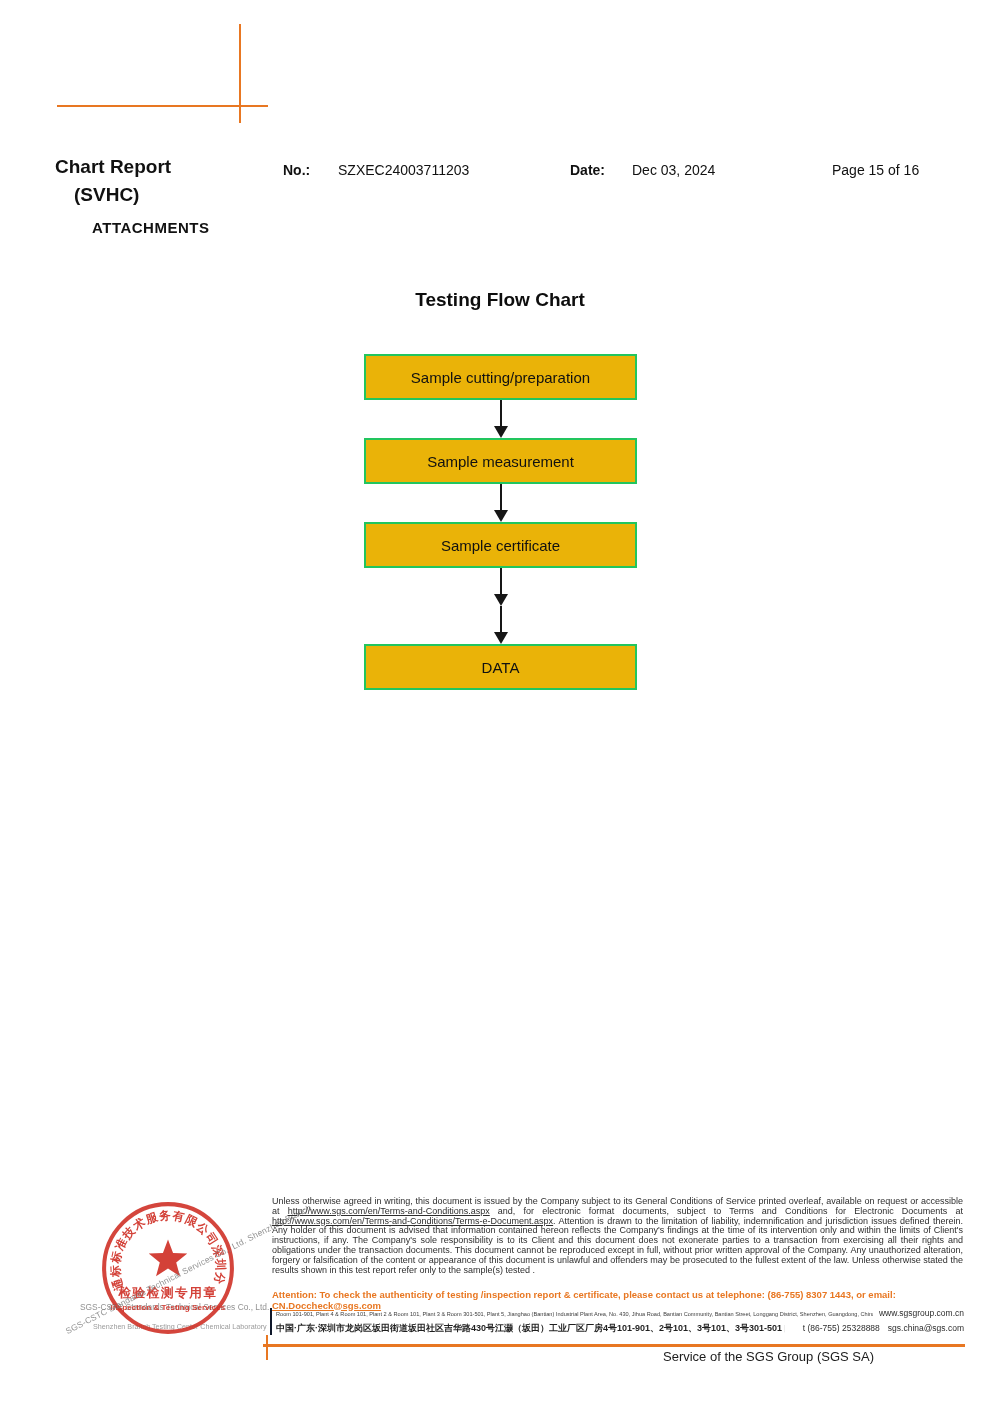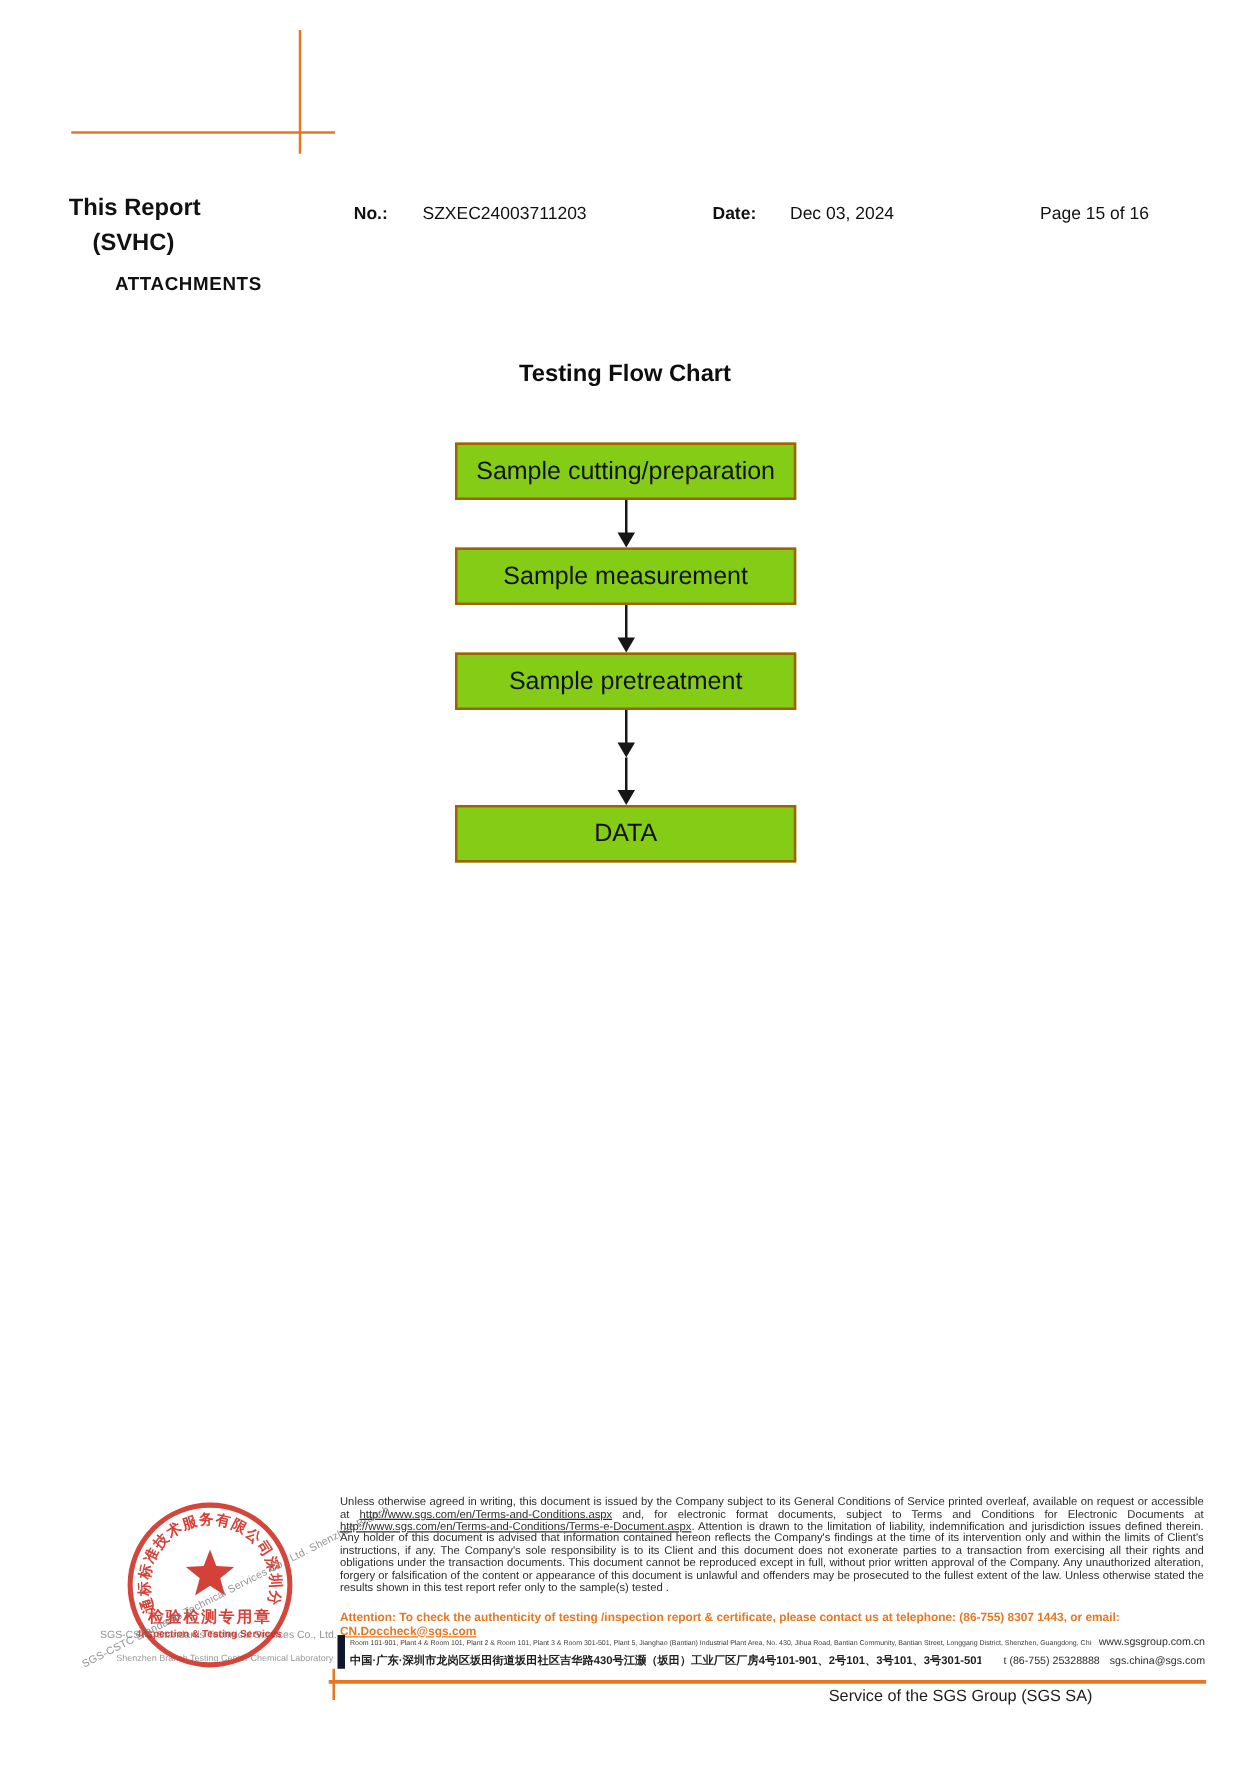--- a/index.html
+++ b/index.html
@@ -27,22 +27,22 @@
   .meta-no-value{left:338px;}
   .meta-date-label{left:570px;font-weight:bold;}
   .meta-date-value{left:632px;}
   .meta-page{left:832px;}
 
   
   .flow-title{position:absolute;left:354px;top:289px;width:292px;text-align:center;
     font-size:19px;font-weight:bold;color:#0d0d0d;}
   .flow-steps{position:absolute;left:364px;top:354px;width:273px;display:flex;
     flex-direction:column;align-items:center;}
-  .flow-box{width:273px;height:46px;border:2px solid #a16207;background:#84cc16;
-    display:flex;align-items:center;justify-content:center;font-size:20px;color:#111;}
+  .flow-box{width:273px;height:46px;border:2px solid #22c55e;background:#eab308;
+    display:flex;align-items:center;justify-content:center;font-size:15px;color:#111;}
   .flow-arrow{height:38px;display:flex;flex-direction:column;align-items:center;justify-content:flex-start;}
   .flow-arrow .shaft{width:2px;flex:1;background:#161616;}
   .flow-arrow .head{width:0;height:0;border-left:7px solid transparent;border-right:7px solid transparent;
     border-top:12px solid #161616;margin-top:-1px;}
 
   
   .stamp-svg{position:absolute;left:97px;top:1197px;width:142px;height:142px;}
   .stamp-watermark{position:absolute;left:53px;top:1272px;width:240px;text-align:center;
     transform:rotate(-27deg);transform-origin:center;font-size:8.5px;color:rgba(128,128,128,.85);
     white-space:nowrap;letter-spacing:.2px;}
@@ -50,21 +50,21 @@
   .company-line2{position:absolute;left:93px;top:1322px;font-size:7.2px;color:#9b9b9b;white-space:nowrap;}
 
   
   .legal{position:absolute;left:272px;top:1197px;width:691px;font-size:9px;line-height:9.8px;
     text-align:justify;color:#2e2e2e;}
   .legal .u{text-decoration:underline;}
   .attention{position:absolute;left:272px;top:1290px;width:691px;font-size:9.5px;line-height:10.5px;
     font-weight:bold;color:var(--accent);}
   .attention .u{text-decoration:underline;}
 
-  .address-block{position:absolute;left:270px;top:1308px;width:694px;border-left:6px solid #0f172a;
+  .address-block{position:absolute;left:270px;top:1308px;width:694px;border-left:2px solid #0f172a;
     padding-left:4px;}
   .addr-row{display:flex;align-items:baseline;}
   .addr-en{flex:1;font-size:5.6px;color:#3c3c3c;white-space:nowrap;overflow:hidden;}
   .addr-web{font-size:8.5px;color:#2d2d2d;margin-left:6px;white-space:nowrap;}
   .addr-row2{margin-top:4px;}
   .addr-cn{flex:1;font-size:9px;font-weight:bold;color:#1f1f1f;white-space:nowrap;overflow:hidden;}
   .addr-phone{font-size:8.5px;color:#2d2d2d;margin-left:18px;white-space:nowrap;}
   .addr-email{font-size:8.5px;color:#2d2d2d;margin-left:8px;white-space:nowrap;}
 
   .footer-rule{position:absolute;left:263px;top:1344px;width:702px;height:3px;background:var(--accent);}
@@ -72,21 +72,21 @@
   .member{position:absolute;left:663px;top:1349px;font-size:13px;color:#1c1c1c;}
 </style>
 </head>
 <body>
 
 <div class="page">
 
   <div class="logo-vline"></div>
   <div class="logo-hline"></div>
 
-  <div class="doc-title">This Report</div>
+  <div class="doc-title">Chart Report</div>
   <div class="doc-subtitle">(SVHC)</div>
   <div class="attachments">ATTACHMENTS</div>
 
   <div class="meta meta-no-label">No.:</div>
   <div class="meta meta-no-value">SZXEC24003711203</div>
   <div class="meta meta-date-label">Date:</div>
   <div class="meta meta-date-value">Dec 03, 2024</div>
   <div class="meta meta-page">Page 15 of 16</div>
 
   <div class="flow-title">Testing Flow Chart</div>
@@ -94,21 +94,21 @@
       <div class="flow-box">Sample cutting/preparation</div>
       <div class="flow-arrow">
         <div class="shaft"></div>
         <div class="head"></div>
       </div>
       <div class="flow-box">Sample measurement</div>
       <div class="flow-arrow">
         <div class="shaft"></div>
         <div class="head"></div>
       </div>
-      <div class="flow-box">Sample pretreatment</div>
+      <div class="flow-box">Sample certificate</div>
       <div class="flow-arrow">
         <div class="shaft"></div>
         <div class="head"></div>
       </div>
       <div class="flow-arrow">
         <div class="shaft"></div>
         <div class="head"></div>
       </div>
       <div class="flow-box">DATA</div>
     </div>

